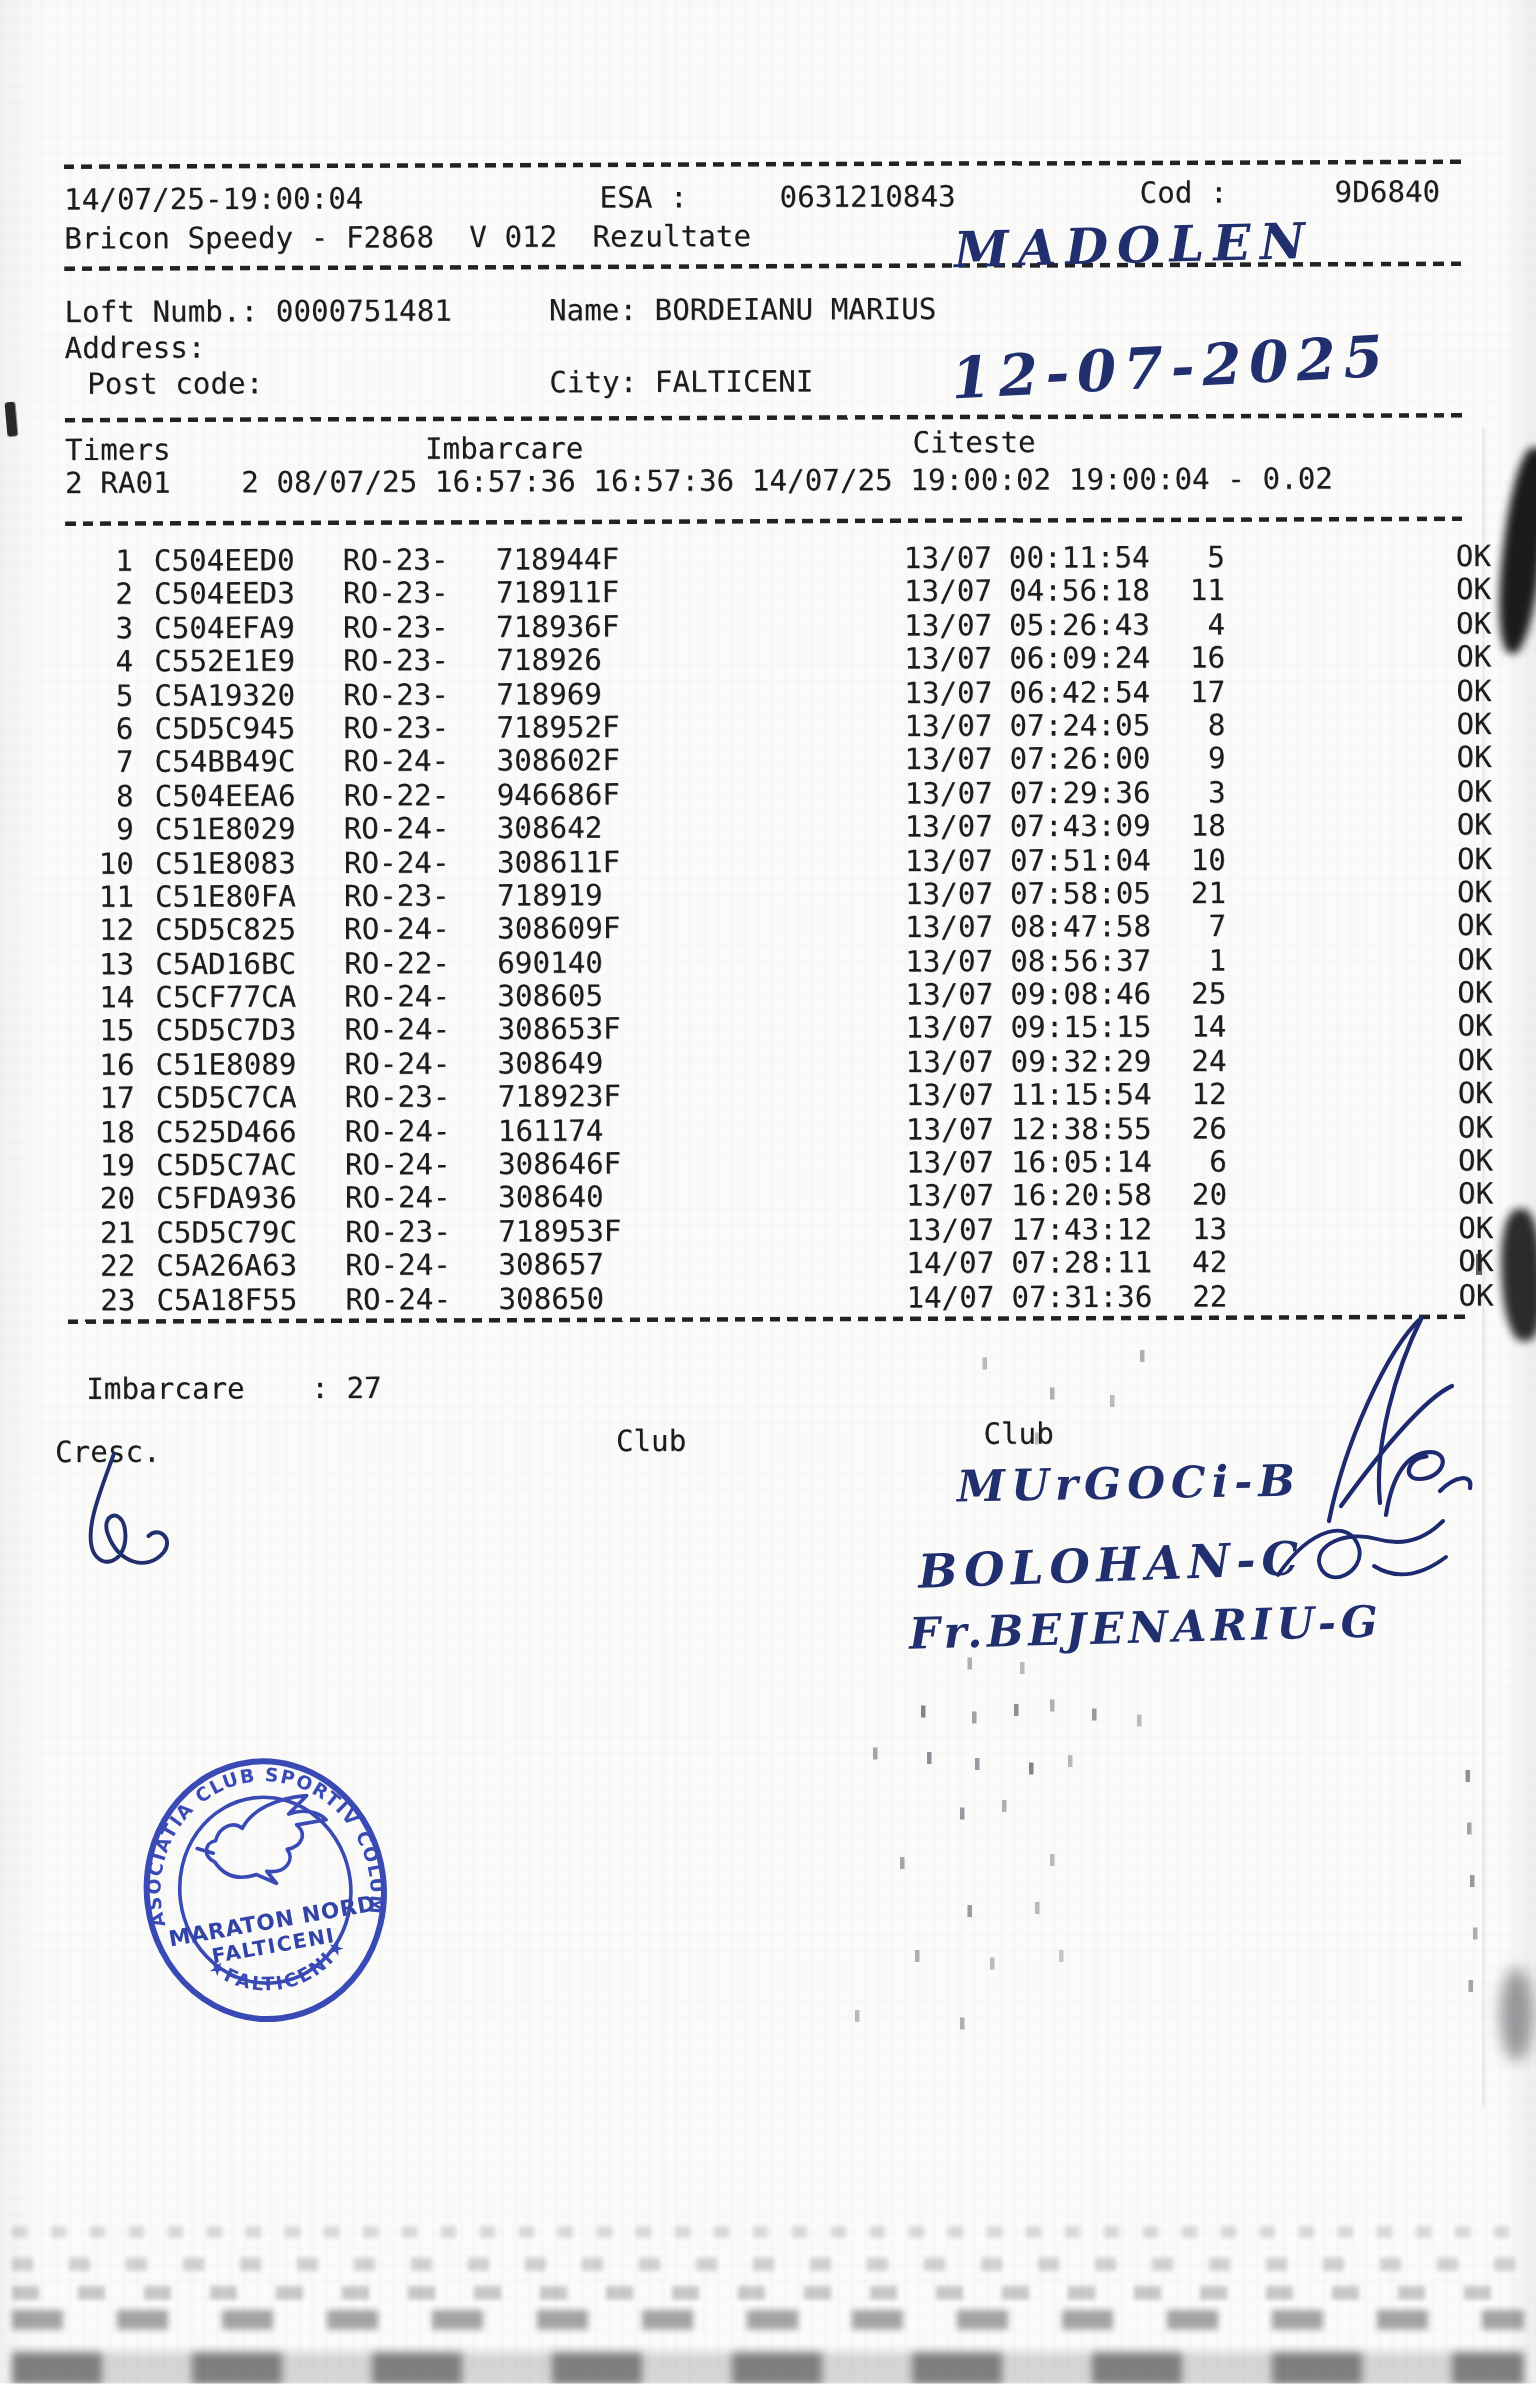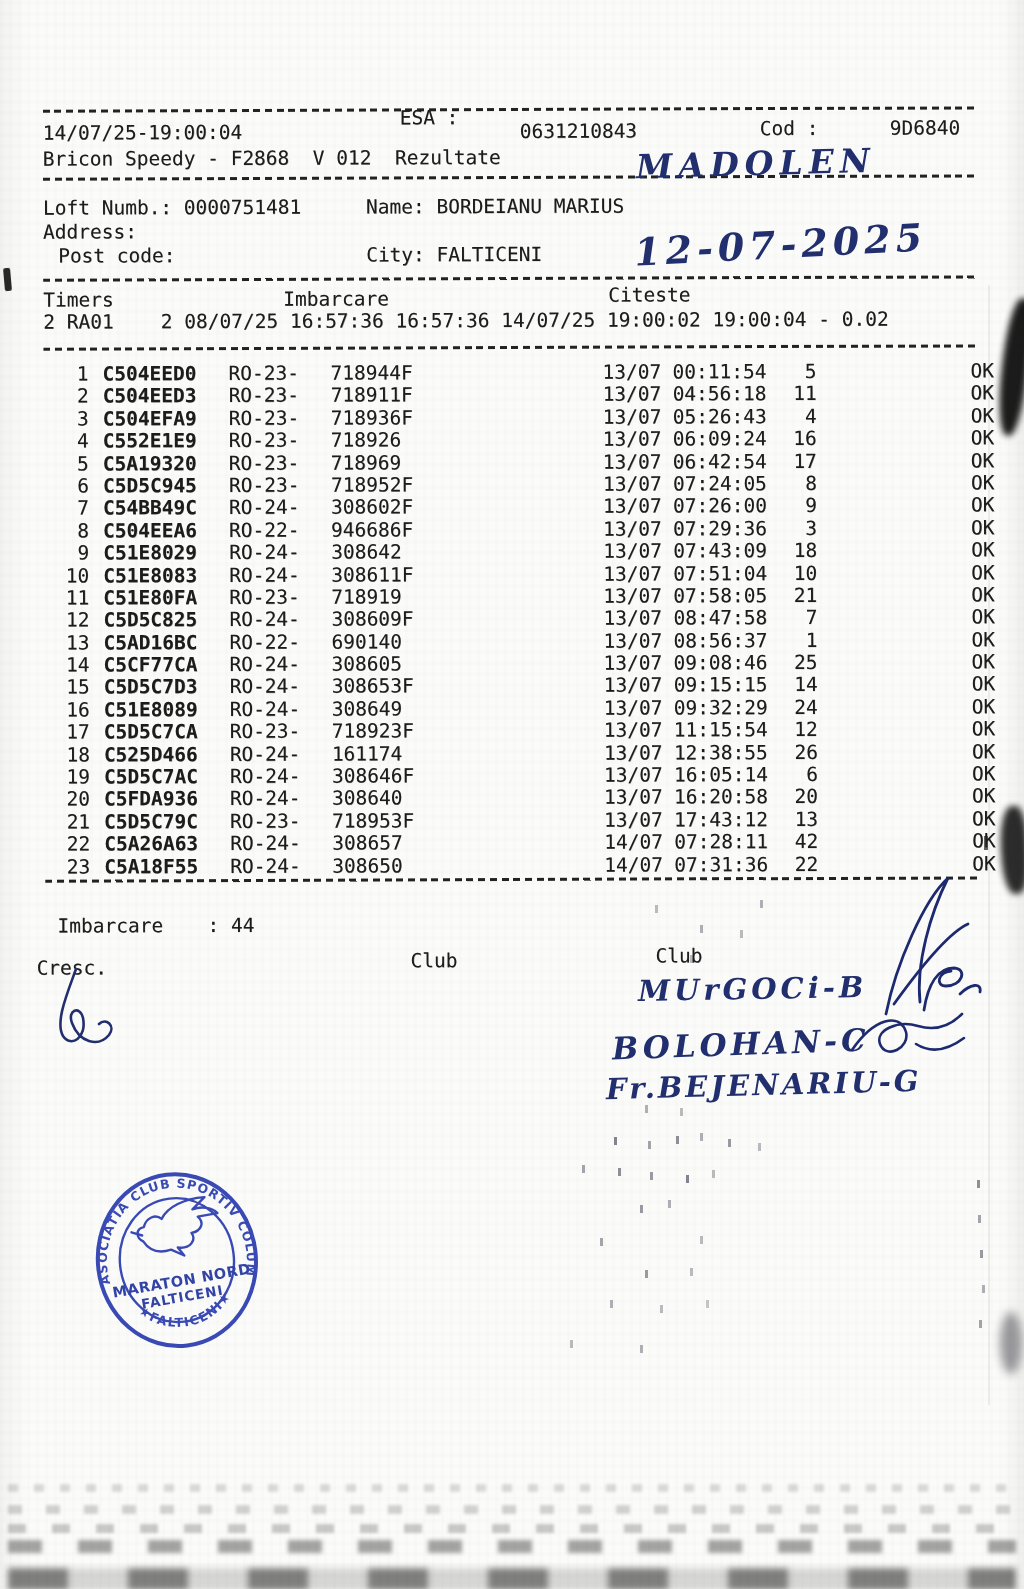--- a/index.html
+++ b/index.html
@@ -25,21 +25,21 @@
   .pl{position:absolute;white-space:pre;}
   .sep{
     position:absolute;left:45px;width:932px;height:3px;
     background:repeating-linear-gradient(90deg,#222 0 7px,transparent 7px 11.7px);
   }
   
   .tbl{position:absolute;left:0;top:362px;width:1024px;}
   .trow{position:relative;height:22.4px;}
   .trow span{position:absolute;white-space:pre;}
   .c-no{left:40px;width:50px;text-align:right;}
-  .c-chip{left:104px;font-weight:bold;}
+  .c-chip{left:104px;}
   .c-cy{left:230px;}
   .c-ring{left:332px;}
   .c-date{left:604px;}
   .c-time{left:674px;}
   .c-order{left:766px;width:52px;text-align:right;}
   .c-status{left:972px;}
   
   .hand{
     position:absolute;color:#222f6e;white-space:pre;
     font-family:"DejaVu Serif","Liberation Serif",serif;
@@ -86,21 +86,21 @@
 </style>
 </head>
 <body>
 
 <div class="paper-texture"></div>
 
 <div class="print">
 
   <div class="sep" style="top:108px"></div>
   <span class="pl" style="left:45px;top:121px">14/07/25-19:00:04</span>
-  <span class="pl" style="left:402px;top:107px">ESA :</span>
+  <span class="pl" style="left:402px;top:121px">ESA :</span>
   <span class="pl" style="left:522px;top:121px">0631210843</span>
   <span class="pl" style="left:762px;top:119px">Cod :</span>
   <span class="pl" style="left:892px;top:119px">9D6840</span>
   <span class="pl" style="left:45px;top:147px">Bricon Speedy - F2868  V 012  Rezultate</span>
   <div class="sep" style="top:176px"></div>
 
   <span class="pl" style="left:45px;top:196px">Loft Numb.: 0000751481</span>
   <span class="pl" style="left:368px;top:196px">Name: BORDEIANU MARIUS</span>
   <span class="pl" style="left:45px;top:220px">Address:</span>
   <span class="pl" style="left:60px;top:244px">Post code:</span>
@@ -341,21 +341,21 @@
     <span class="c-ring">308650</span>
     <span class="c-date">14/07</span>
     <span class="c-time">07:31:36</span>
     <span class="c-order">22</span>
     <span class="c-status">OK</span>
   </div>
     </div>
   <div class="sep" style="top:878px"></div>
 
   <span class="pl" style="left:57px;top:914px">Imbarcare</span>
-  <span class="pl" style="left:207px;top:914px">: 44</span>
+  <span class="pl" style="left:207px;top:914px">: 27</span>
   <span class="pl" style="left:36px;top:956px">Cresc.</span>
   <span class="pl" style="left:410px;top:950px">Club</span>
   <span class="pl" style="left:655px;top:946px">Club</span>
 </div>
 
 <span class="hand hand-race">MADOLEN</span>
 <span class="hand hand-date">12-07-2025</span>
 <span class="hand hand-club1">MUrGOCi-B</span>
 <span class="hand hand-club2">BOLOHAN-C</span>
 <span class="hand hand-club3">Fr.BEJENARIU-G</span>

